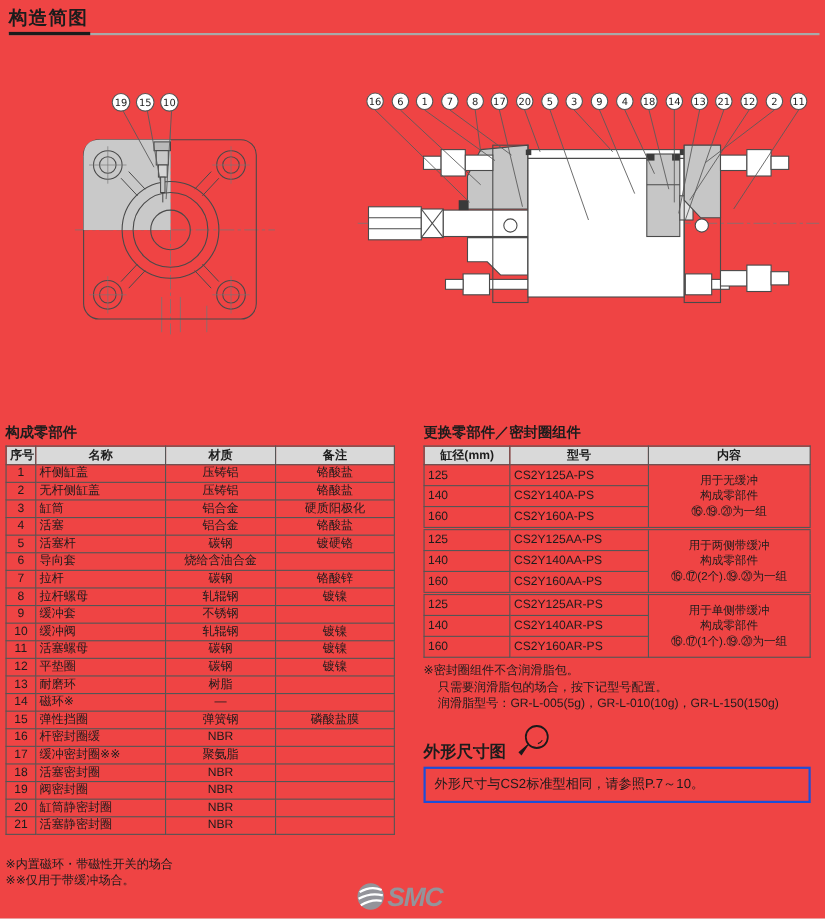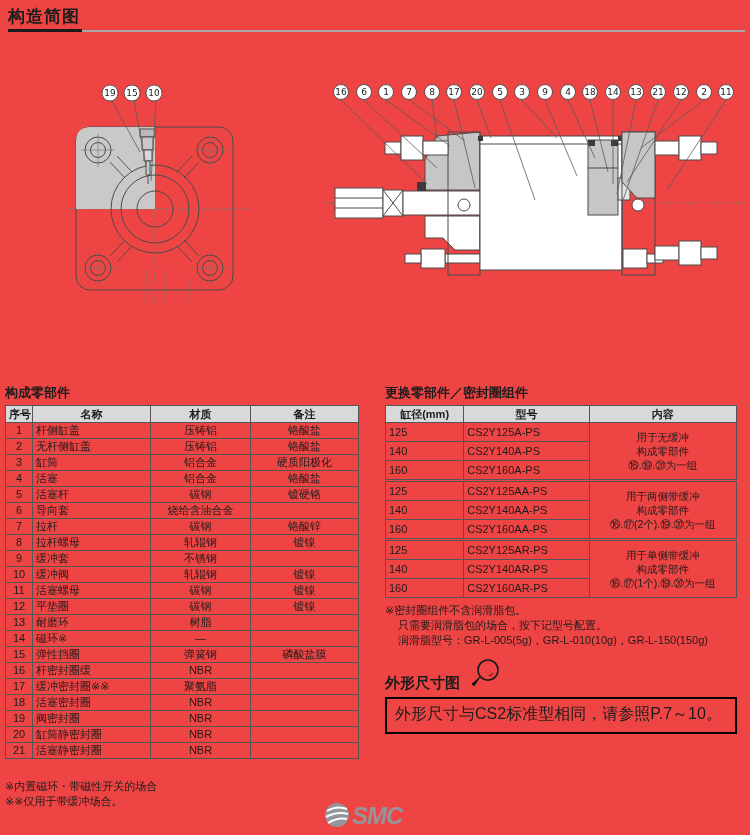--- a/index.html
+++ b/index.html
@@ -33,21 +33,21 @@
   .kit td.c-model{text-align:left;}
   .kit td.c-content{text-align:center;white-space:pre-line;line-height:14px;font-size:10.5px;padding:2px 4px;vertical-align:middle;}
   .kit tbody.grp + tbody.grp tr:first-child td{border-top:3px double #555;}
   .footnotes{margin-top:20px;font-size:11px;line-height:15px;}
   .kit-notes{margin-top:5px;font-size:11px;line-height:15px;}
   .kit-notes .ind{padding-left:13px;}
   
   .outline{margin-top:26px;position:relative;}
   .outline .ot{font-size:15px;font-weight:bold;display:inline-block;}
   .outline .mag{position:absolute;left:84px;top:-18px;}
-  .outline-box{border:2px solid #000000;margin-top:4px;padding:5px 8px 7px 8px;font-size:16px;}
+  .outline-box{border:2px solid #1d4ed8;margin-top:4px;padding:5px 8px 7px 8px;font-size:12px;}
   
   .footer{position:absolute;left:0;right:0;top:800px;text-align:center;font-style:italic;}
   .footer svg{display:inline-block;}
 </style>
 </head>
 <body>
 
 <div class="page">
 
   <div class="hdr">

